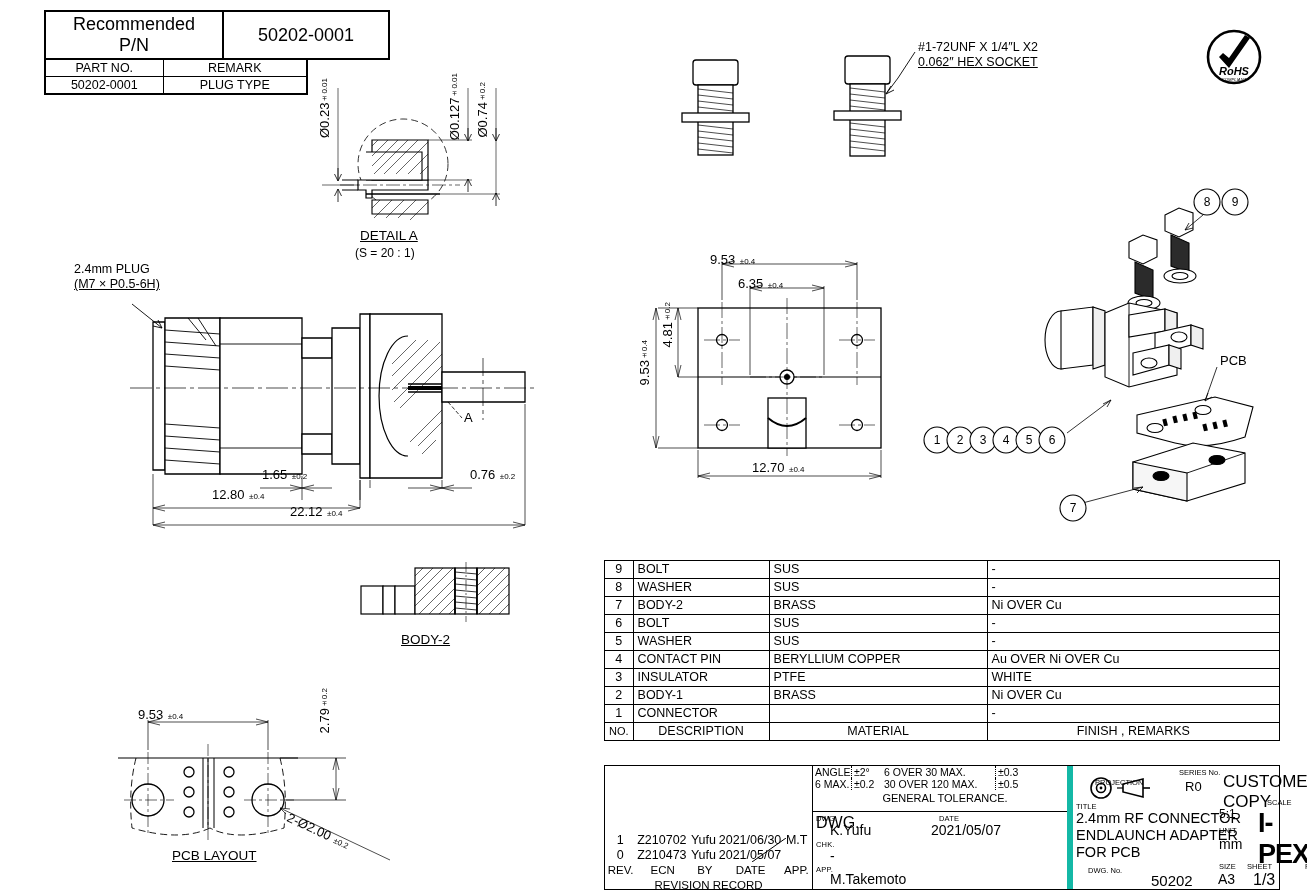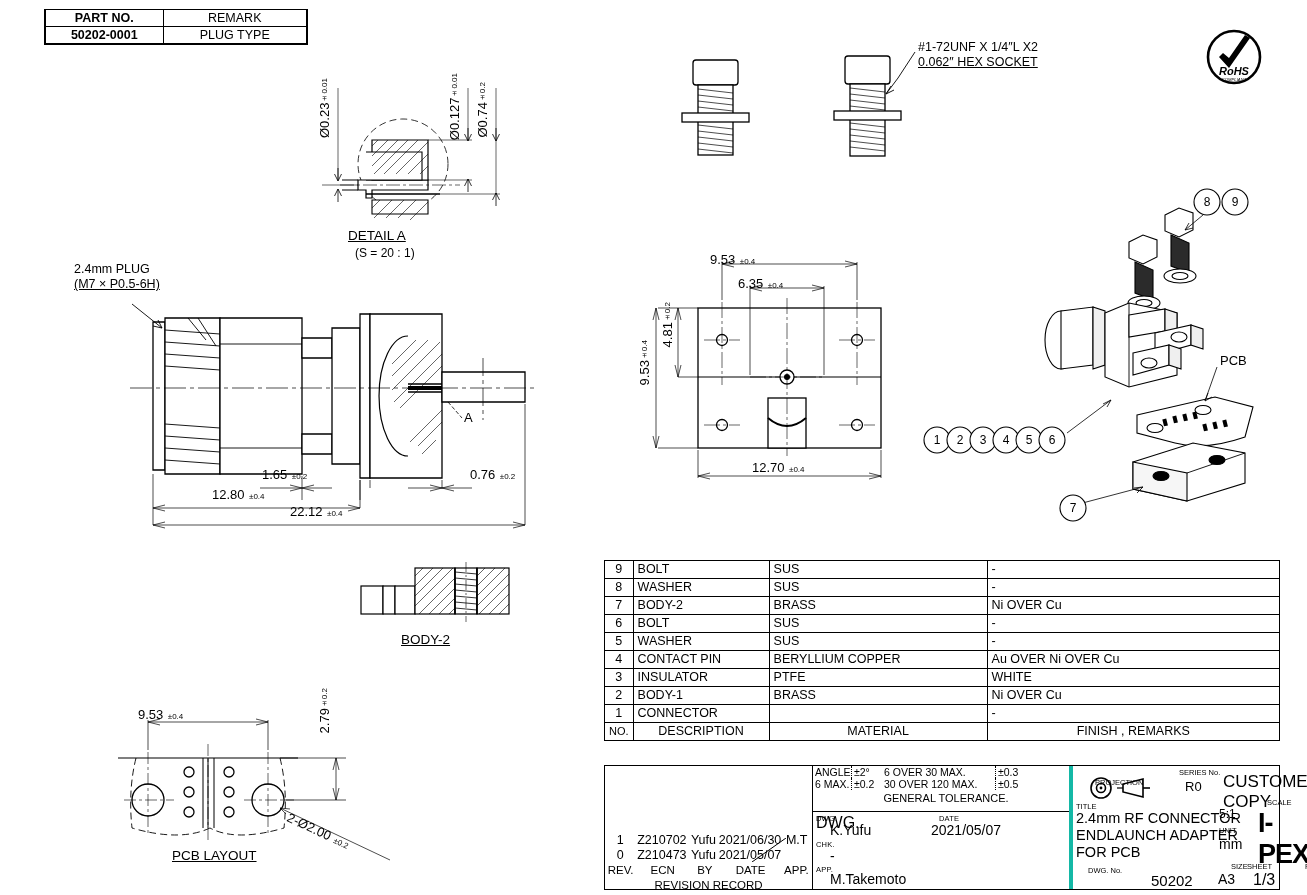--- a/index.html
+++ b/index.html
@@ -21,42 +21,42 @@
   #recommended-pn table { border-collapse:collapse; }
   #recommended-pn .main td {
     border:2.5px solid #000; font-size:18px; text-align:center;
     padding:2px 10px; font-weight:400;
   }
   #recommended-pn .sub { border-collapse:collapse; margin-top:-1px;}
   #recommended-pn .sub td {
     border:1px solid #000; font-size:12.5px; text-align:center;
     padding:1px 6px;
   }
-  #recommended-pn .sub .outer { border-left:2.5px solid #000;font-weight:bold; }
+  #recommended-pn .sub .outer { border-left:2.5px solid #000; }
   #recommended-pn .sub .outerR { border-right:2.5px solid #000; }
   #recommended-pn .sub tr:last-child td { border-bottom:2.5px solid #000; }
 
   
   #parts-list { left:604px; top:560px; width:676px; }
   #parts-list table { border-collapse:collapse; width:100%;
      border:1.6px solid #000; }
   #parts-list td { border:0.8px solid #000; font-size:12.5px;
      padding:1px 4px; height:18px; line-height:15px; }
   #parts-list .c-no   { width:26px; text-align:center; }
   #parts-list .c-desc { width:136px; }
   #parts-list .c-mat  { width:218px; }
   #parts-list .hdr td { text-align:center; border-top:1.6px solid #000;}
   #parts-list .hdr .c-no { font-size:11px;margin-top:47px; }
 
   
   #title-block { left:604px; top:765px; width:676px; height:125px;
      border:1.6px solid #000; display:flex; }
   .tb-col { position:relative; }
   .tb-rev { width:208px; border-right:1.6px solid #000; position:relative; }
-  .tb-mid { width:260px; border-right:4px solid #14b8a6; position:relative; }
+  .tb-mid { width:260px; border-right:6px solid #14b8a6; position:relative; }
   .tb-right { flex:1; position:relative; }
 
   .rev-rows { position:absolute; left:0; right:0; bottom:26px;
       font-size:12.5px; }
   .rev-row { display:flex; line-height:15px; }
   .rev-row span { text-align:center; }
   .rv-rev { width:34px; } .rv-ecn { width:58px; }
   .rv-by { width:34px; } .rv-date { width:66px; } .rv-app { width:34px; }
   #revision-header { position:absolute; left:0; right:0; bottom:11px;
      font-size:11.5px; }
@@ -85,20 +85,28 @@
   .dimtol { font-size:8px; }
   .note { font-size:12.5px; line-height:15px; }
   .underline { text-decoration:underline; }
   .viewlbl { font-size:13.5px; text-decoration:underline; }
   .viewsub { font-size:12px; }
 </style>
 </head>
 <body>
 
 <div class="abs" id="recommended-pn">
+  <table class="main">
+    <tbody>
+        <tr>
+      <td style="width:178px">Recommended P/N</td>
+      <td style="width:166px">50202-0001</td>
+    </tr>
+  </tbody>
+    </table>
   <table class="sub">
     <tbody>
         <tr>
       <td class="outer" style="width:118px">PART NO.</td>
       <td class="outerR" style="width:144px">REMARK</td>
     </tr>
     <tr>
       <td class="outer">50202-0001</td>
       <td class="outerR">PLUG TYPE</td>
     </tr>
@@ -156,21 +164,21 @@
   </svg>
   <div class="abs vtext" style="left:16px; top:10px;">
     <span class="dimtxt">Ø0.23</span><span class="dimtol">±0.01</span>
   </div>
   <div class="abs vtext" style="left:146px; top:5px;">
     <span class="dimtxt">Ø0.127</span><span class="dimtol">±0.01</span>
   </div>
   <div class="abs vtext" style="left:174px; top:14px;">
     <span class="dimtxt">Ø0.74</span><span class="dimtol">±0.2</span>
   </div>
-  <div class="abs viewlbl" style="left:48px; top:160px;">DETAIL A</div>
+  <div class="abs viewlbl" style="left:60px; top:160px;">DETAIL A</div>
   <div class="abs viewsub" style="left:55px; top:178px;">(S = 20 : 1)</div>
 </div>
 
 <div class="abs" style="left:670px; top:40px;">
   <svg width="260" height="135" viewBox="0 0 260 135">
     <g stroke="#000" fill="#fff" stroke-width="1.3">
 
       <rect x="23" y="20" width="45" height="25" rx="3"></rect>
       <rect x="28" y="45" width="35" height="70"></rect>
       <rect x="12" y="73" width="67" height="9"></rect>
@@ -756,21 +764,21 @@
     </div>
     <div class="abs mini-label" style="left:3px; top:100px;margin-left:12px;">DWG. No.</div>
     <div class="abs" style="left:78px; top:106px; font-size:15px;">50202</div>
 
     <div class="abs mini-label" style="left:146px; top:32px;padding-left:48px;">SCALE</div>
     <div class="abs" style="left:146px; top:41px; font-size:12px;">5:1</div>
     <div class="abs mini-label" style="left:146px; top:60px;">UNIT</div>
     <div class="abs" style="left:146px; top:70px; font-size:14px;">mm</div>
     <div class="abs" style="left:185px; top:42px; font-size:27px; font-weight:bold; letter-spacing:-1px;">I-PEX</div>
 
-    <div class="abs mini-label" style="left:158px; top:96px;">SIZE</div>
+    <div class="abs mini-label" style="left:146px; top:96px;">SIZE</div>
     <div class="abs" style="left:145px; top:105px; font-size:14px;">A3</div>
     <div class="abs mini-label" style="left:174px; top:96px;">SHEET</div>
     <div class="abs" style="left:180px; top:105px; font-size:16px;">1/3</div>
     <div class="abs mini-label" style="left:232px; top:96px;">REV.</div>
 
   </div>
 </div>
 <div class="abs" style="left:1284px; top:884px; font-size:14px;">.</div>
 
 </body></html>

